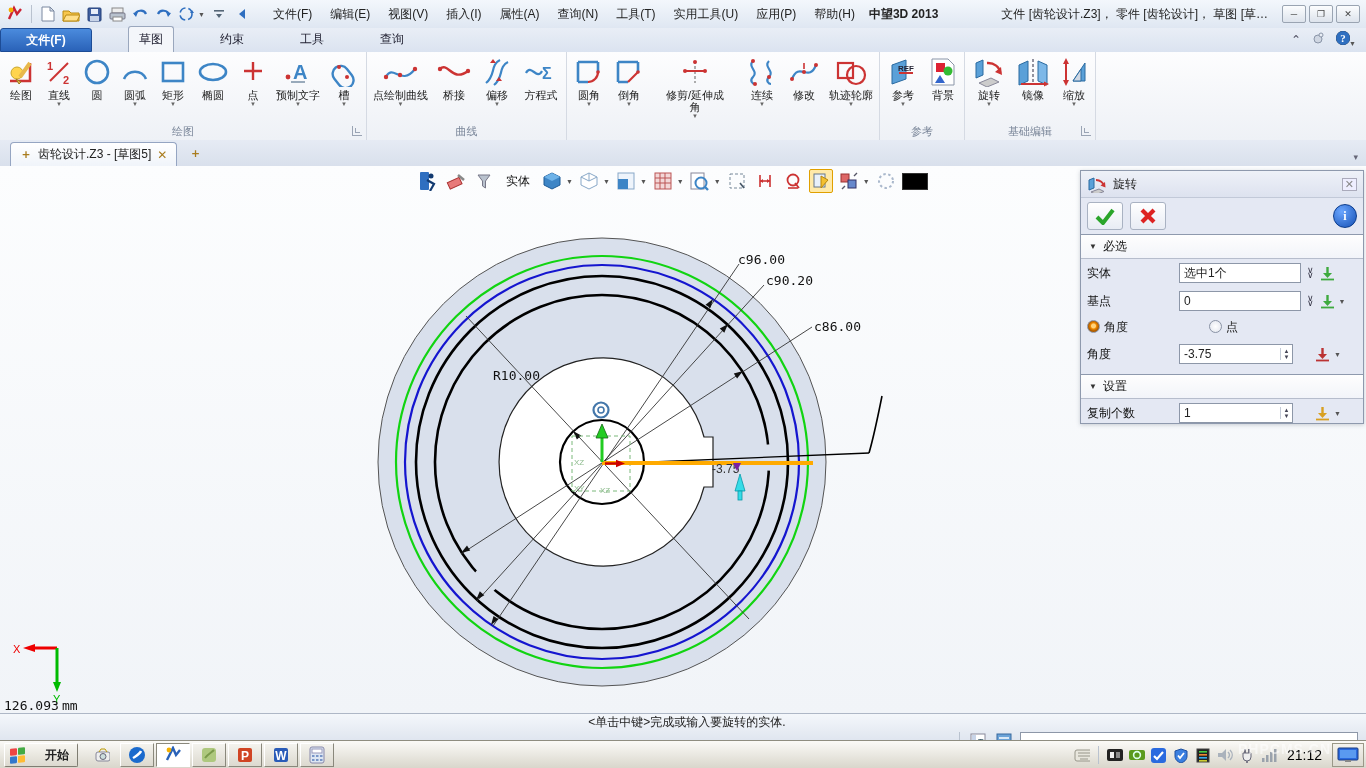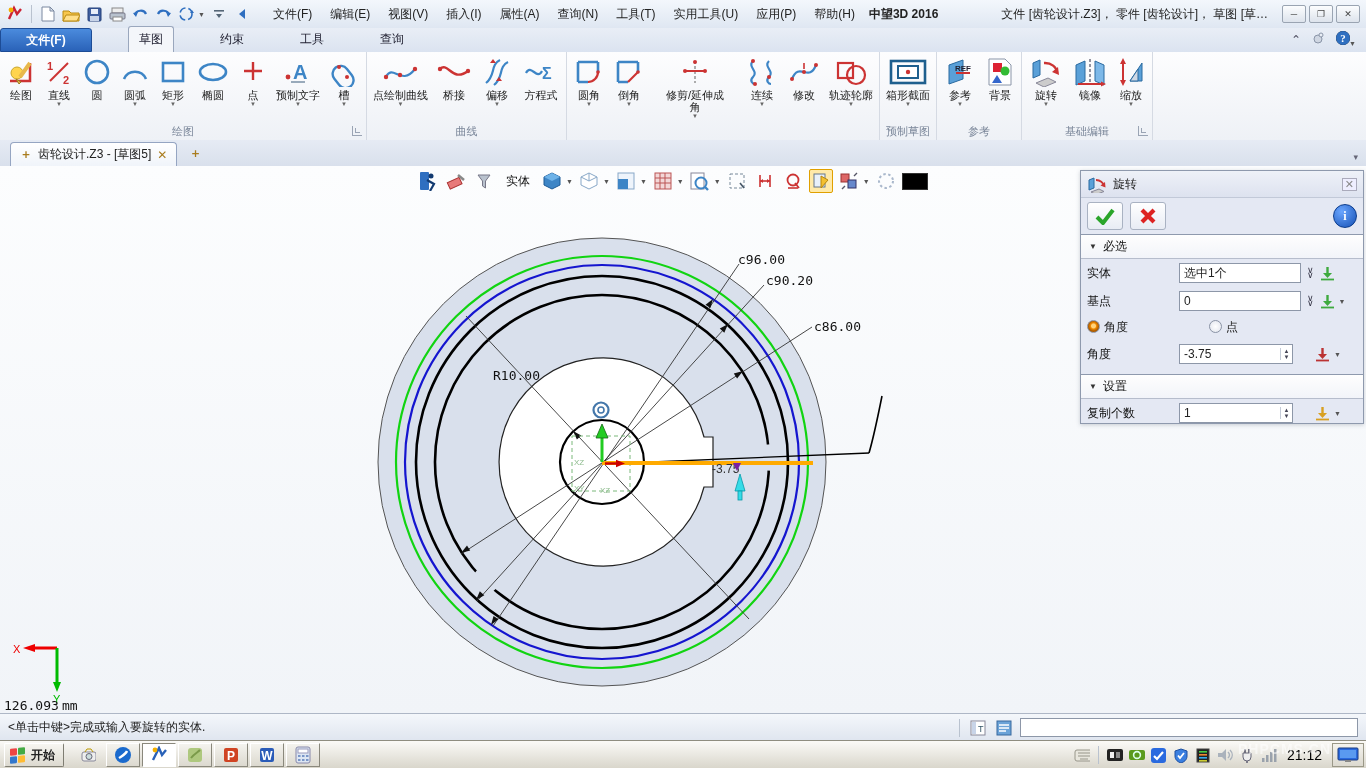--- a/index.html
+++ b/index.html
@@ -71,28 +71,28 @@
   .spinwrap{width:112px;height:18px;background:#fff;border:1px solid #8d97a8;display:flex;align-items:center;}
   .spinval{flex:1;padding:0 4px;}
   .spinbtns{display:flex;flex-direction:column;width:11px;border-left:1px solid #c5ccd8;}
   .spinbtns span{font-size:6px;line-height:6px;text-align:center;color:#445;}
   .chev2{display:flex;flex-direction:column;line-height:5px;font-size:9px;color:#334;margin:0 2px;}
   .radio{width:11px;height:11px;border-radius:50%;border:1px solid #8a93a5;background:radial-gradient(#fff,#dfe3ec);display:inline-block;vertical-align:-2px;margin-right:4px;}
   .radio.sel{background:radial-gradient(circle at 50% 45%,#ffd27a 0 2px,#f08a00 3px,#b05e00 5px);}
   .ddmini{font-size:7px;color:#555;}
   
   #statusbar{left:0;top:713px;width:1366px;height:27px;background:linear-gradient(#f4f7fb,#dfe5ef);
-             border-top:1px solid #aeb7c6;display:flex;align-items:center;}
+             border-top:1px solid #aeb7c6;display:flex;align-items:center;flex-direction:column;}
   #statusmsg{padding-left:8px;color:#222;}
   #statusright{margin-left:auto;display:flex;align-items:center;gap:6px;padding-right:8px;}
   #statusinput{width:336px;height:17px;background:#fff;border:1px solid #8d97a8;}
   
   #taskbar{left:0;top:740px;width:1366px;height:28px;background:linear-gradient(#fbfaf7,#d8d5ca);
            border-top:1px solid #8f8d80;display:flex;align-items:center;}
-  #startbtn{margin:2px 4px;height:22px;padding:0 8px 0 5px;display:flex;align-items:center;gap:6px;font-weight:bold;
+  #startbtn{margin:2px 4px;height:22px;padding:0 8px 0 5px;display:flex;align-items:center;gap:20px;font-weight:bold;
             background:linear-gradient(#f7f6f1,#dcd9cf);border:1px solid;border-color:#fff #7f7d72 #7f7d72 #fff;border-radius:2px;}
   .tbtn{width:32px;height:22px;margin:0 1px;display:flex;align-items:center;justify-content:center;
         background:linear-gradient(#f4f3ee,#dcd9cf);border:1px solid;border-color:#fff #8a887c #8a887c #fff;}
   .tbtn.pressed{background:#fff;border-color:#8a887c #fff #fff #8a887c;}
   #tray{margin-left:auto;display:flex;align-items:center;gap:6px;padding-right:2px;height:100%;}
   .trayicon{width:16px;height:16px;display:flex;align-items:center;justify-content:center;}
   #clock{font-size:14px;color:#000;padding:0 4px;}
   #peek{width:30px;height:22px;display:flex;align-items:center;justify-content:center;background:linear-gradient(#f4f3ee,#dcd9cf);border:1px solid #9a9888;}
   #watermark{position:absolute;left:1238px;top:741px;color:rgba(255,255,255,.55);font-weight:bold;font-size:14px;letter-spacing:1px;pointer-events:none;}
   .wfl{display:grid;grid-template-columns:7px 7px;grid-template-rows:7px 7px;gap:1px;transform:skewY(-6deg);}
@@ -172,21 +172,21 @@
     <span class="menu">编辑(E)</span>
     <span class="menu">视图(V)</span>
     <span class="menu">插入(I)</span>
     <span class="menu">属性(A)</span>
     <span class="menu">查询(N)</span>
     <span class="menu">工具(T)</span>
     <span class="menu">实用工具(U)</span>
     <span class="menu">应用(P)</span>
     <span class="menu">帮助(H)</span>
   </div>
-  <span class="apptitle">中望3D 2016</span>
+  <span class="apptitle">中望3D 2013</span>
   <span id="docctx">文件 [齿轮设计.Z3]， 零件 [齿轮设计]， 草图 [草…</span>
   <span class="winbtns">
     <span class="winbtn">─</span>
     <span class="winbtn">❐</span>
     <span class="winbtn">✕</span>
   </span>
 </div>
 
 <div id="tabrow" class="abs">
   <div id="filebtn">文件(F)</div>
@@ -383,34 +383,20 @@
           <svg class="ric" width="34" height="30">
             <rect x="4" y="6" width="15" height="15" fill="none" stroke="#c33" stroke-width="2.2"></rect>
             <circle cx="22" cy="18" r="9" fill="none" stroke="#c33" stroke-width="2.2"></circle>
           </svg>
           <span class="rlbl">轨迹轮廓</span>
           <span class="dda">▼</span>
         </div>
     </div>
   </div>
 
-  <div class="rgroup">
-    <div class="ritems" style="justify-content:center">
-      <div class="ritem">
-          <svg class="ric" width="44" height="30">
-            <rect x="5" y="4" width="34" height="22" fill="none" stroke="#1e5f8e" stroke-width="2.6"></rect>
-            <rect x="12" y="9" width="20" height="12" fill="#fff" stroke="#1e5f8e" stroke-width="2"></rect>
-            <circle cx="22" cy="15" r="2.2" fill="#c33"></circle>
-          </svg>
-          <span class="rlbl">箱形截面</span>
-          <span class="dda">▼</span>
-        </div>
-    </div>
-    <div class="rglabel"><span>预制草图</span></div>
-  </div>
 
   <div class="rgroup">
     <div class="ritems">
       <div class="ritem">
           <svg class="ric" width="34" height="30">
             <path d="M6 8 L20 3 L20 22 L6 27 z" fill="#5aa0d8" stroke="#2a6aa0"></path>
             <text x="12" y="14" font-size="8" fill="#223" font-weight="bold">REF</text>
             <path d="M13 16 h14" stroke="#c33" stroke-width="2"></path>
           </svg>
           <span class="rlbl">参考</span>

